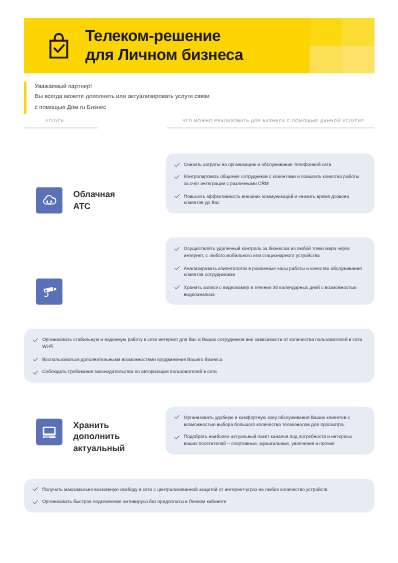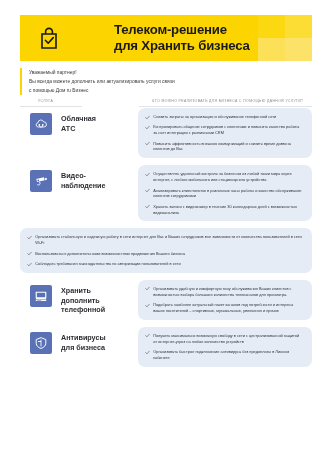--- a/index.html
+++ b/index.html
@@ -28,21 +28,20 @@
   .banner {
     position: absolute;
     left: 20px;
     top: 15px;
     width: 292px;
     height: 46px;
     background: #fcd500;
     display: flex;
     align-items: center;
     overflow: hidden;
-    gap: 43px;
   }
   .banner-swatches {
     position: absolute;
     right: 0;
     top: 0;
     width: 54px;
     height: 46px;
     display: grid;
     grid-template-columns: 1fr 1fr;
     grid-template-rows: 1fr 1fr;
@@ -106,22 +105,23 @@
 
   
   .rows {
     position: absolute;
     left: 20px;
     top: 108px;
     width: 292px;
   }
   .row {
     display: flex;
-    align-items: flex-start;
+    align-items: flex-end;
     margin-bottom: 7px;
+    margin-top: 20px;
   }
 
   .svc {
     width: 118px;
     flex: none;
     display: flex;
     align-items: flex-start;
     padding-top: 5px;
   }
   .svc-tile {
@@ -198,21 +198,21 @@
     <div class="banner-icon">
       <svg width="22" height="24" viewBox="0 0 22 24" fill="none">
         <path d="M4 8 H18 V22 H4 Z" stroke="#1a1a1a" stroke-width="1.6" fill="none"></path>
         <path d="M7.6 8 V5.8 A3.4 3.4 0 0 1 14.4 5.8 V8" stroke="#1a1a1a" stroke-width="1.6" fill="none"></path>
         <path d="M7.4 14.3 L10.2 17.2 L15.2 11.6" stroke="#1a1a1a" stroke-width="1.6" fill="none" stroke-linecap="round" stroke-linejoin="round"></path>
       </svg>
     </div>
 
     <div class="banner-text">
       <div class="banner-line">Телеком-решение</div>
-      <div class="banner-line">для Хранить бизнеса</div>
+      <div class="banner-line">для Личном бизнеса</div>
     </div>
   </div>
 
   <div class="note">
     <div class="note-line">Уважаемый партнер!</div>
     <div class="note-line">Вы всегда можете дополнить или актуализировать услуги связи</div>
     <div class="note-line">с помощью Дом ru Бизнес</div>
   </div>
 
   <div class="col-head left">УСЛУГА</div>
@@ -266,24 +266,20 @@
       <div class="row">
         <div class="svc">
           <div class="svc-tile">
             <svg width="14" height="14" viewBox="0 0 16 16" fill="none">
               <path d="M2.6 5.6 L11.2 3.6 L12.2 7.1 L3.6 9.1 Z" fill="#fff"></path>
               <path d="M12.2 4.9 L14.3 4.3 L14.9 6.4 L12.9 7" fill="#fff"></path>
               <path d="M6.4 9 L6.9 11 A1.9 1.9 0 0 1 3.6 12" stroke="#fff" stroke-width="1" fill="none"></path>
               <circle cx="4.9" cy="7.2" r="1" fill="#5a72b5"></circle>
             </svg>
           </div>
-          <div class="svc-name">
-            <div>Видео-</div>
-            <div>наблюдение</div>
-          </div>
         </div>
         <div class="panel">
           <div class="bullet">
             <span class="check">
               <svg width="5" height="5" viewBox="0 0 10 10" fill="none">
                 <path d="M1.4 5.2 L3.8 7.6 L8.6 2.5" stroke="#4a4a52" stroke-width="1.2" fill="none" stroke-linecap="round" stroke-linejoin="round"></path>
               </svg>
             </span>
             <span class="bullet-text">Осуществлять удаленный контроль за бизнесом из любой точки мира через интернет, с любого мобильного или стационарного устройства</span>
           </div>
@@ -339,21 +335,21 @@
             <svg width="14" height="14" viewBox="0 0 16 16" fill="none">
               <rect x="1.9" y="3.1" width="12.2" height="8.2" rx="0.9" fill="#fff"></rect>
               <rect x="3.2" y="4.3" width="9.6" height="5.1" rx="0.4" fill="#5a72b5"></rect>
               <rect x="1.9" y="12.1" width="12.2" height="1.5" rx="0.5" fill="#fff"></rect>
               <rect x="3.2" y="12.55" width="5.2" height="0.6" rx="0.3" fill="#5a72b5"></rect>
             </svg>
           </div>
           <div class="svc-name">
             <div>Хранить</div>
             <div>дополнить</div>
-            <div>телефонной</div>
+            <div>актуальный</div>
           </div>
         </div>
         <div class="panel">
           <div class="bullet">
             <span class="check">
               <svg width="5" height="5" viewBox="0 0 10 10" fill="none">
                 <path d="M1.4 5.2 L3.8 7.6 L8.6 2.5" stroke="#4a4a52" stroke-width="1.2" fill="none" stroke-linecap="round" stroke-linejoin="round"></path>
               </svg>
             </span>
             <span class="bullet-text">Организовать удобную и комфортную зону обслуживания Ваших клиентов с возможностью выбора большого количества телеканалов для просмотра.</span>
@@ -362,33 +358,20 @@
             <span class="check">
               <svg width="5" height="5" viewBox="0 0 10 10" fill="none">
                 <path d="M1.4 5.2 L3.8 7.6 L8.6 2.5" stroke="#4a4a52" stroke-width="1.2" fill="none" stroke-linecap="round" stroke-linejoin="round"></path>
               </svg>
             </span>
             <span class="bullet-text">Подобрать наиболее актуальный пакет каналов под потребности и интересы ваших посетителей – спортивные, музыкальные, увлечения и прочие</span>
           </div>
         </div>
       </div>
       <div class="row">
-        <div class="svc">
-          <div class="svc-tile">
-            <svg width="14" height="14" viewBox="0 0 16 16" fill="none">
-              <path d="M8 1.9 L13.5 4 V8.2 C13.5 11.2 11 13.4 8 14.2 C5 13.4 2.5 11.2 2.5 8.2 V4 Z" stroke="#fff" stroke-width="1.1" fill="none" stroke-linejoin="round"></path>
-              <path d="M8 4.3 V11.9" stroke="#fff" stroke-width="1"></path>
-              <path d="M4.6 6.3 H8" stroke="#fff" stroke-width="1"></path>
-            </svg>
-          </div>
-          <div class="svc-name">
-            <div>Антивирусы</div>
-            <div>для бизнеса</div>
-          </div>
-        </div>
         <div class="panel">
           <div class="bullet">
             <span class="check">
               <svg width="5" height="5" viewBox="0 0 10 10" fill="none">
                 <path d="M1.4 5.2 L3.8 7.6 L8.6 2.5" stroke="#4a4a52" stroke-width="1.2" fill="none" stroke-linecap="round" stroke-linejoin="round"></path>
               </svg>
             </span>
             <span class="bullet-text">Получить максимально возможную свободу в сети с централизованной защитой от интернет-угроз на любое количество устройств</span>
           </div>
           <div class="bullet">

